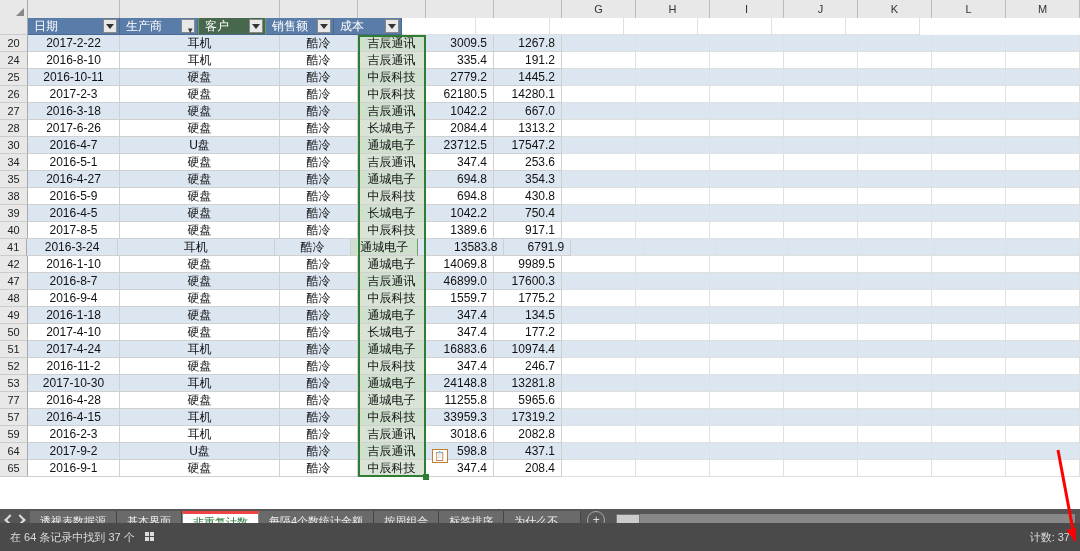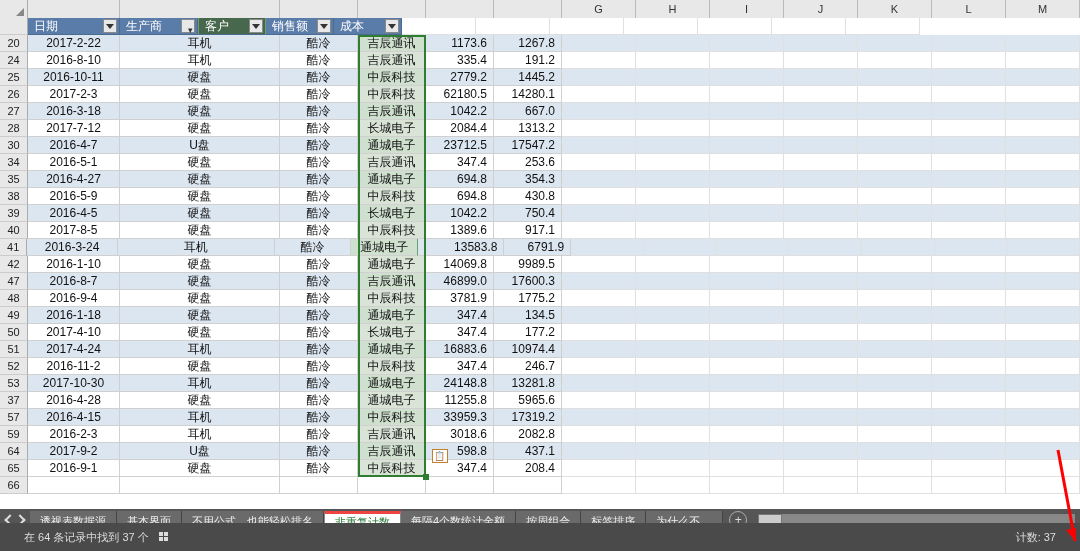--- a/index.html
+++ b/index.html
@@ -53,21 +53,21 @@
 .navbtn.l { border-width: 0 0 2px 2px; transform: rotate(45deg); }
 .navbtn.r { border-width: 2px 2px 0 0; transform: rotate(45deg); }
 .tabs { display: flex; align-items: flex-end; height: 22px; }
 .tab { height: 20px; padding: 0 10px; background: #6a6a6a; color: #eee; font-size: 11px; border-right: 1px solid #444; display: flex; align-items: center; cursor: pointer; }
 .tab.active { background: #ffffff; color: #2a7a3a; border-top: 3px solid #ef4444; border-left: 1px solid #888; border-right: 1px solid #888; }
 .addtab { width: 18px; height: 18px; border: 1px solid #aaa; border-radius: 50%; color: #ddd; display:flex; align-items:center; justify-content:center; margin-left:6px; font-size:12px; }
 .hscroll { flex: 1; height: 14px; background: #888; margin: 0 4px 0 10px; position: relative; border: 1px solid #555; }
 .hscroll-thumb { position:absolute; left:0; top:0; bottom:0; width:24px; background:#ccc; border:1px solid #777; }
 
 
-.status { position: absolute; left: 0; right: 0; bottom: 0; height: 28px; background: #4a4a4a; color: #ddd; font-size: 11px; display: flex; align-items: center; padding: 0 24px; justify-content: space-between; }
+.status { position: absolute; left: 0; right: 0; bottom: 0; height: 28px; background: #4a4a4a; color: #ddd; font-size: 11px; display: flex; align-items: center; padding: 0 10px; justify-content: space-between; }
 .status .left { display:flex; align-items:center; gap:10px; }
 .status .grid-icon { width:12px; height:10px; display:inline-block; background: linear-gradient(#ddd,#ddd) 0 0/4px 4px no-repeat, linear-gradient(#ddd,#ddd) 5px 0/4px 4px no-repeat, linear-gradient(#ddd,#ddd) 0 5px/4px 4px no-repeat, linear-gradient(#ddd,#ddd) 5px 5px/4px 4px no-repeat; }
 
 
 .arrow { position: absolute; pointer-events: none; }
 .arrow svg line { stroke: #ff0000; stroke-width: 3; }
 .arrow svg polygon { fill: #ff0000; }
 </style>
 </head>
 <body>
@@ -122,21 +122,21 @@
     <div class="cell emptycol" style="width:74px"></div>
     <div class="cell emptycol" style="width:74px"></div>
   </div>
   <div id="rows-mount">
         <div class="row alt">
           <div class="rownum">20</div>
           <div class="cell c-date" style="width:92px">2017-2-22</div>
           <div class="cell c-prod" style="width:160px">耳机</div>
           <div class="cell c-mfr" style="width:78px">酷冷</div>
           <div class="cell c-cust" style="width:68px">吉辰通讯</div>
-          <div class="cell c-num" style="width:68px">1173.6</div>
+          <div class="cell c-num" style="width:68px">3009.5</div>
           <div class="cell c-num" style="width:68px">1267.8</div>
           <div class="cell emptycol" style="width:74px"></div>
           <div class="cell emptycol" style="width:74px"></div>
           <div class="cell emptycol" style="width:74px"></div>
           <div class="cell emptycol" style="width:74px"></div>
           <div class="cell emptycol" style="width:74px"></div>
           <div class="cell emptycol" style="width:74px"></div>
           <div class="cell emptycol" style="width:74px"></div>
         </div>
         <div class="row">
@@ -198,21 +198,21 @@
           <div class="cell emptycol" style="width:74px"></div>
           <div class="cell emptycol" style="width:74px"></div>
           <div class="cell emptycol" style="width:74px"></div>
           <div class="cell emptycol" style="width:74px"></div>
           <div class="cell emptycol" style="width:74px"></div>
           <div class="cell emptycol" style="width:74px"></div>
           <div class="cell emptycol" style="width:74px"></div>
         </div>
         <div class="row">
           <div class="rownum">28</div>
-          <div class="cell c-date" style="width:92px">2017-7-12</div>
+          <div class="cell c-date" style="width:92px">2017-6-26</div>
           <div class="cell c-prod" style="width:160px">硬盘</div>
           <div class="cell c-mfr" style="width:78px">酷冷</div>
           <div class="cell c-cust" style="width:68px">长城电子</div>
           <div class="cell c-num" style="width:68px">2084.4</div>
           <div class="cell c-num" style="width:68px">1313.2</div>
           <div class="cell emptycol" style="width:74px"></div>
           <div class="cell emptycol" style="width:74px"></div>
           <div class="cell emptycol" style="width:74px"></div>
           <div class="cell emptycol" style="width:74px"></div>
           <div class="cell emptycol" style="width:74px"></div>
@@ -362,21 +362,21 @@
           <div class="cell emptycol" style="width:74px"></div>
           <div class="cell emptycol" style="width:74px"></div>
           <div class="cell emptycol" style="width:74px"></div>
         </div>
         <div class="row">
           <div class="rownum">48</div>
           <div class="cell c-date" style="width:92px">2016-9-4</div>
           <div class="cell c-prod" style="width:160px">硬盘</div>
           <div class="cell c-mfr" style="width:78px">酷冷</div>
           <div class="cell c-cust" style="width:68px">中辰科技</div>
-          <div class="cell c-num" style="width:68px">3781.9</div>
+          <div class="cell c-num" style="width:68px">1559.7</div>
           <div class="cell c-num" style="width:68px">1775.2</div>
           <div class="cell emptycol" style="width:74px"></div>
           <div class="cell emptycol" style="width:74px"></div>
           <div class="cell emptycol" style="width:74px"></div>
           <div class="cell emptycol" style="width:74px"></div>
           <div class="cell emptycol" style="width:74px"></div>
           <div class="cell emptycol" style="width:74px"></div>
           <div class="cell emptycol" style="width:74px"></div>
         </div>
         <div class="row alt">
@@ -453,21 +453,21 @@
           <div class="cell c-num" style="width:68px">13281.8</div>
           <div class="cell emptycol" style="width:74px"></div>
           <div class="cell emptycol" style="width:74px"></div>
           <div class="cell emptycol" style="width:74px"></div>
           <div class="cell emptycol" style="width:74px"></div>
           <div class="cell emptycol" style="width:74px"></div>
           <div class="cell emptycol" style="width:74px"></div>
           <div class="cell emptycol" style="width:74px"></div>
         </div>
         <div class="row">
-          <div class="rownum">37</div>
+          <div class="rownum">77</div>
           <div class="cell c-date" style="width:92px">2016-4-28</div>
           <div class="cell c-prod" style="width:160px">硬盘</div>
           <div class="cell c-mfr" style="width:78px">酷冷</div>
           <div class="cell c-cust" style="width:68px">通城电子</div>
           <div class="cell c-num" style="width:68px">11255.8</div>
           <div class="cell c-num" style="width:68px">5965.6</div>
           <div class="cell emptycol" style="width:74px"></div>
           <div class="cell emptycol" style="width:74px"></div>
           <div class="cell emptycol" style="width:74px"></div>
           <div class="cell emptycol" style="width:74px"></div>
@@ -534,51 +534,34 @@
           <div class="cell emptycol" style="width:74px"></div>
           <div class="cell emptycol" style="width:74px"></div>
           <div class="cell emptycol" style="width:74px"></div>
           <div class="cell emptycol" style="width:74px"></div>
           <div class="cell emptycol" style="width:74px"></div>
           <div class="cell emptycol" style="width:74px"></div>
           <div class="cell emptycol" style="width:74px"></div>
         </div>
       </div>
 
-  <div class="row">
-    <div class="rownum">66</div>
-    <div class="cell c-date" style="width:92px"></div>
-    <div class="cell c-prod" style="width:160px"></div>
-    <div class="cell c-mfr" style="width:78px"></div>
-    <div class="cell" style="width:68px"></div>
-    <div class="cell c-num" style="width:68px"></div>
-    <div class="cell c-num" style="width:68px"></div>
-    <div class="cell emptycol" style="width:74px"></div>
-    <div class="cell emptycol" style="width:74px"></div>
-    <div class="cell emptycol" style="width:74px"></div>
-    <div class="cell emptycol" style="width:74px"></div>
-    <div class="cell emptycol" style="width:74px"></div>
-    <div class="cell emptycol" style="width:74px"></div>
-    <div class="cell emptycol" style="width:74px"></div>
-  </div>
 </div>
 
 <div class="seloutline" id="seloutline" style="left: 358px; top: 35px; width: 68px; height: 442px;"></div>
 <div class="selhandle" id="selhandle" style="left: 423px; top: 474px;"></div>
 <div class="smarttag" id="smarttag" style="left: 432px; top: 449px;">📋</div>
 
 <div class="tabbar">
   <div class="navbtns">
     <span class="navbtn l"></span>
     <span class="navbtn r"></span>
   </div>
   <div class="tabs" id="tabs-mount">
         <div class="tab">透视表数据源</div>
         <div class="tab">基本界面</div>
-        <div class="tab">不用公式，也能轻松排名</div>
         <div class="tab active">非重复计数</div>
         <div class="tab">每隔4个数统计金额</div>
         <div class="tab">按周组合</div>
         <div class="tab">标签排序</div>
         <div class="tab">为什么不 ...</div>
       </div>
   <div class="addtab">+</div>
   <div class="hscroll">
     <div class="hscroll-thumb"></div>
   </div>

